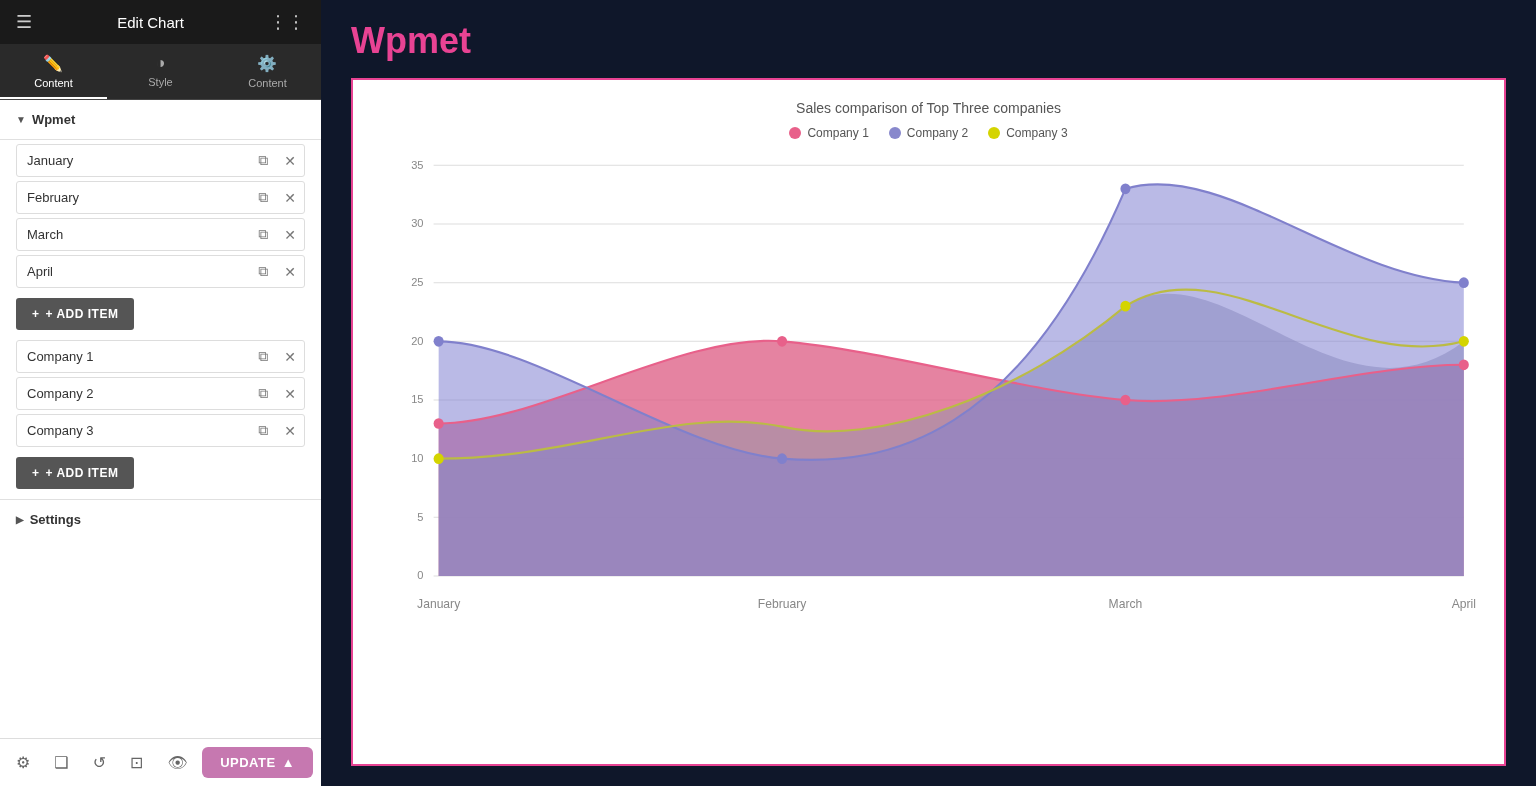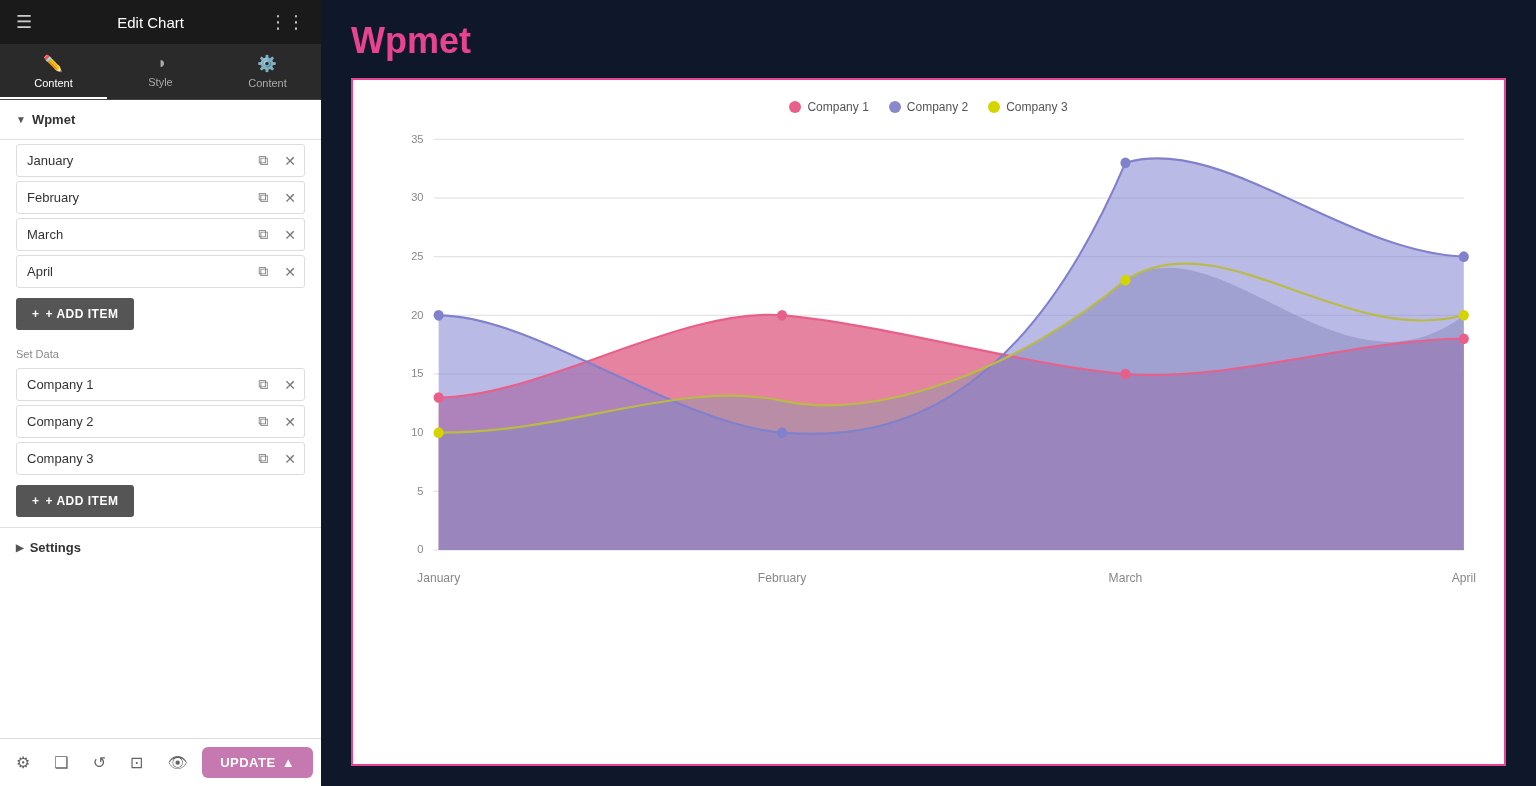--- a/index.html
+++ b/index.html
@@ -284,21 +284,20 @@
       <input class="field-input" type="text" value="April" style="">
       <button class="field-action">⧉</button>
       <button class="field-action">✕</button>
     </div>
 
     <button class="add-item-btn">
       <span>+</span>
       <span>+ ADD ITEM</span>
     </button>
 
-    <div class="section-label">Set Data</div>
 
     <div class="field-row">
       <input class="field-input" type="text" value="Company 1" style="">
       <button class="field-action">⧉</button>
       <button class="field-action">✕</button>
     </div>
     <div class="field-row">
       <input class="field-input" type="text" value="Company 2" style="">
       <button class="field-action">⧉</button>
       <button class="field-action">✕</button>
@@ -332,20 +331,21 @@
       <span>UPDATE</span>
       <span>▲</span>
     </button>
   </div>
 </div>
 
 <div class="main-content">
   <h1 class="page-title">Wpmet</h1>
 
   <div class="chart-container">
+    <div class="chart-title">Sales comparison of Top Three companies</div>
 
     <div class="chart-legend">
       <div class="legend-item">
         <div class="legend-dot" style="background:#e8608a;"></div>
         <span>Company 1</span>
       </div>
       <div class="legend-item">
         <div class="legend-dot" style="background:#8888cc;"></div>
         <span>Company 2</span>
       </div>

